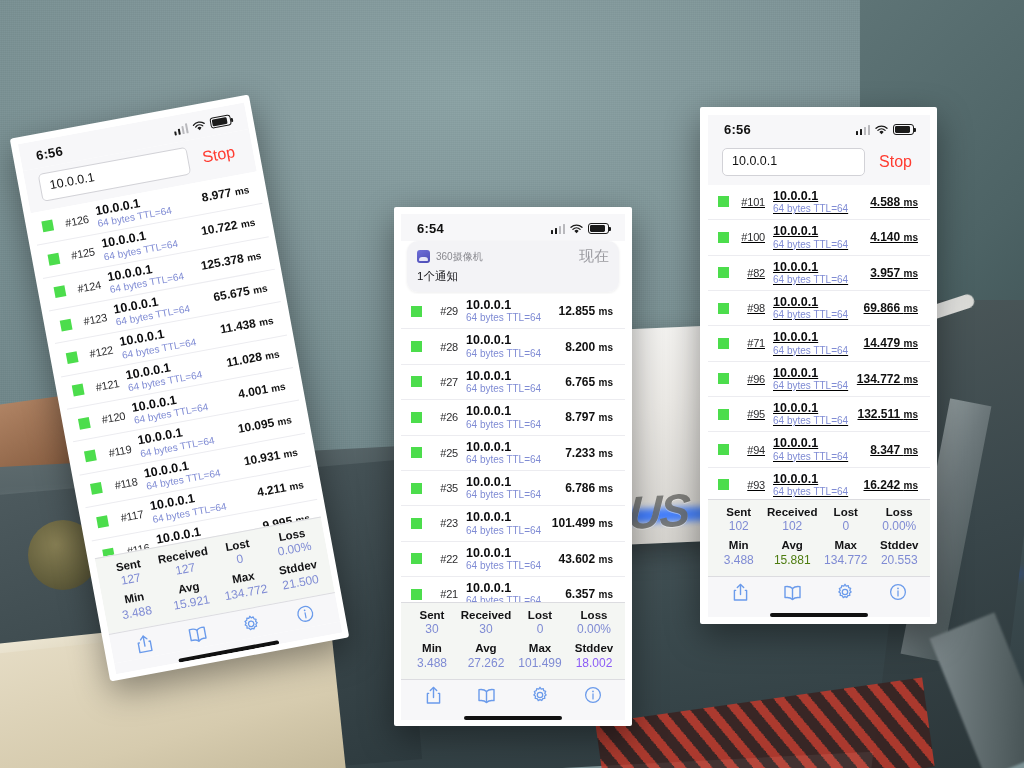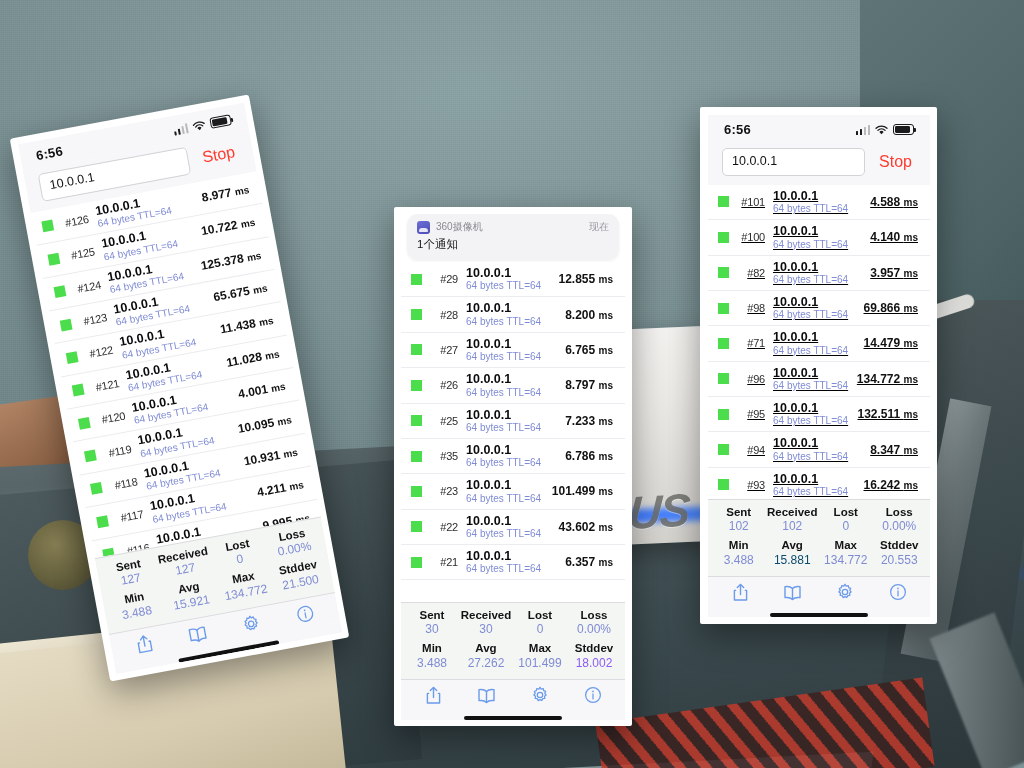--- a/index.html
+++ b/index.html
@@ -223,21 +223,21 @@
   .notif-appicon {
     width: 13px; height: 13px; border-radius: 3px;
     background: linear-gradient(150deg, #6f6fd8, #4b4bb5);
     position: relative; flex: 0 0 auto;
   }
   .notif-appicon::after {
     content:""; position:absolute; left:2px; top:7px; width:9px; height:4px;
     background:#fff; border-radius: 4px 4px 1px 1px; opacity:.85;
   }
   .notif-app { font-size: 10px; color: #8a8a90; flex: 1 1 auto; }
-  .notif-time { font-size: 10px; color: #9a9aa0; }
+  .notif-time { font-size: 15px; color: #9a9aa0; }
   .notif-body { font-size: 11.5px; color: #16161a; margin-top: 3px; }
 
   
   .pinglist {
     flex: 1 1 auto;
     overflow: hidden;
     background: #fff;
   }
   .pingrow {
     display: flex; align-items: center;
@@ -567,20 +567,41 @@
       <div class="homebar-wrap">
         <div class="homebar"></div>
       </div>
 
     </div>
   </div>
 
   <div class="phone" id="phone-mid">
     <div class="phone-inner">
 
+      <div class="statusbar">
+        <span class="status-time">6:54</span>
+        <span class="status-icons">
+          <span class="sig">
+              <i></i>
+              <i></i>
+              <i></i>
+              <i></i>
+            </span>
+          <span class="wifi">
+            <svg width="13" height="10" viewBox="0 0 13 10">
+                <path d="M6.5 9.2 4.4 6.9a3 3 0 0 1 4.2 0z" fill="#1b1b1b"></path>
+                <path d="M2.9 5.4a5.2 5.2 0 0 1 7.2 0" stroke="#1b1b1b" stroke-width="1.3" fill="none" stroke-linecap="round"></path>
+                <path d="M1 3.3a8 8 0 0 1 11 0" stroke="#1b1b1b" stroke-width="1.3" fill="none" stroke-linecap="round"></path>
+              </svg>
+          </span>
+          <span class="batt">
+              <i></i>
+            </span>
+        </span>
+      </div>
 
       <div class="notif">
         <div class="notif-top">
           <span class="notif-appicon"></span>
           <span class="notif-app">360摄像机</span>
           <span class="notif-time">现在</span>
         </div>
         <div class="notif-body">1个通知</div>
       </div>
 
@@ -883,21 +904,21 @@
               <div class="statvalue" style="color: rgb(127, 139, 212);">0.00%</div>
             </div>
           </div>
         <div class="statrow">
             <div class="statcell">
               <div class="statlabel">Min</div>
               <div class="statvalue" style="color: rgb(127, 139, 212);">3.488</div>
             </div>
             <div class="statcell">
               <div class="statlabel">Avg</div>
-              <div class="statvalue" style="color: #0c4a6e;">15.881</div>
+              <div class="statvalue" style="color: #4d7c0f;">15.881</div>
             </div>
             <div class="statcell">
               <div class="statlabel">Max</div>
               <div class="statvalue" style="color: rgb(127, 139, 212);">134.772</div>
             </div>
             <div class="statcell">
               <div class="statlabel">Stddev</div>
               <div class="statvalue" style="color: rgb(127, 139, 212);">20.553</div>
             </div>
           </div>

